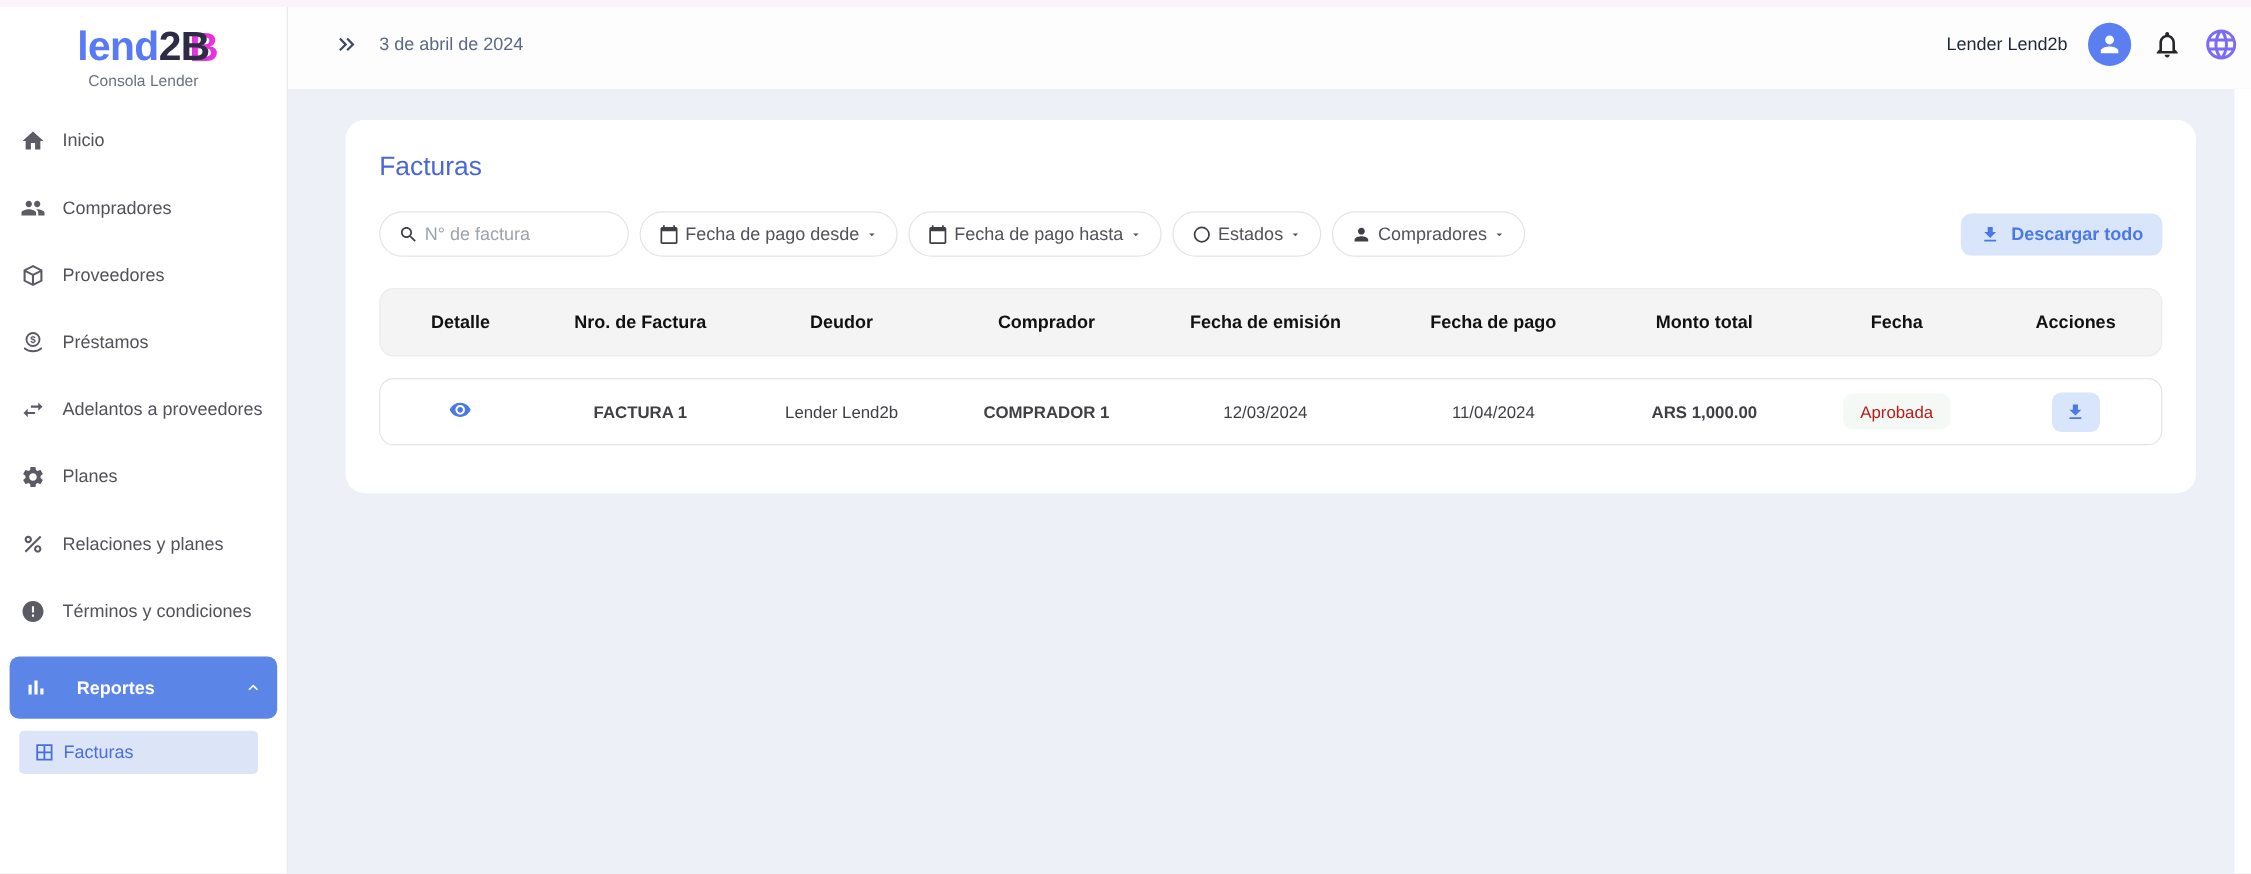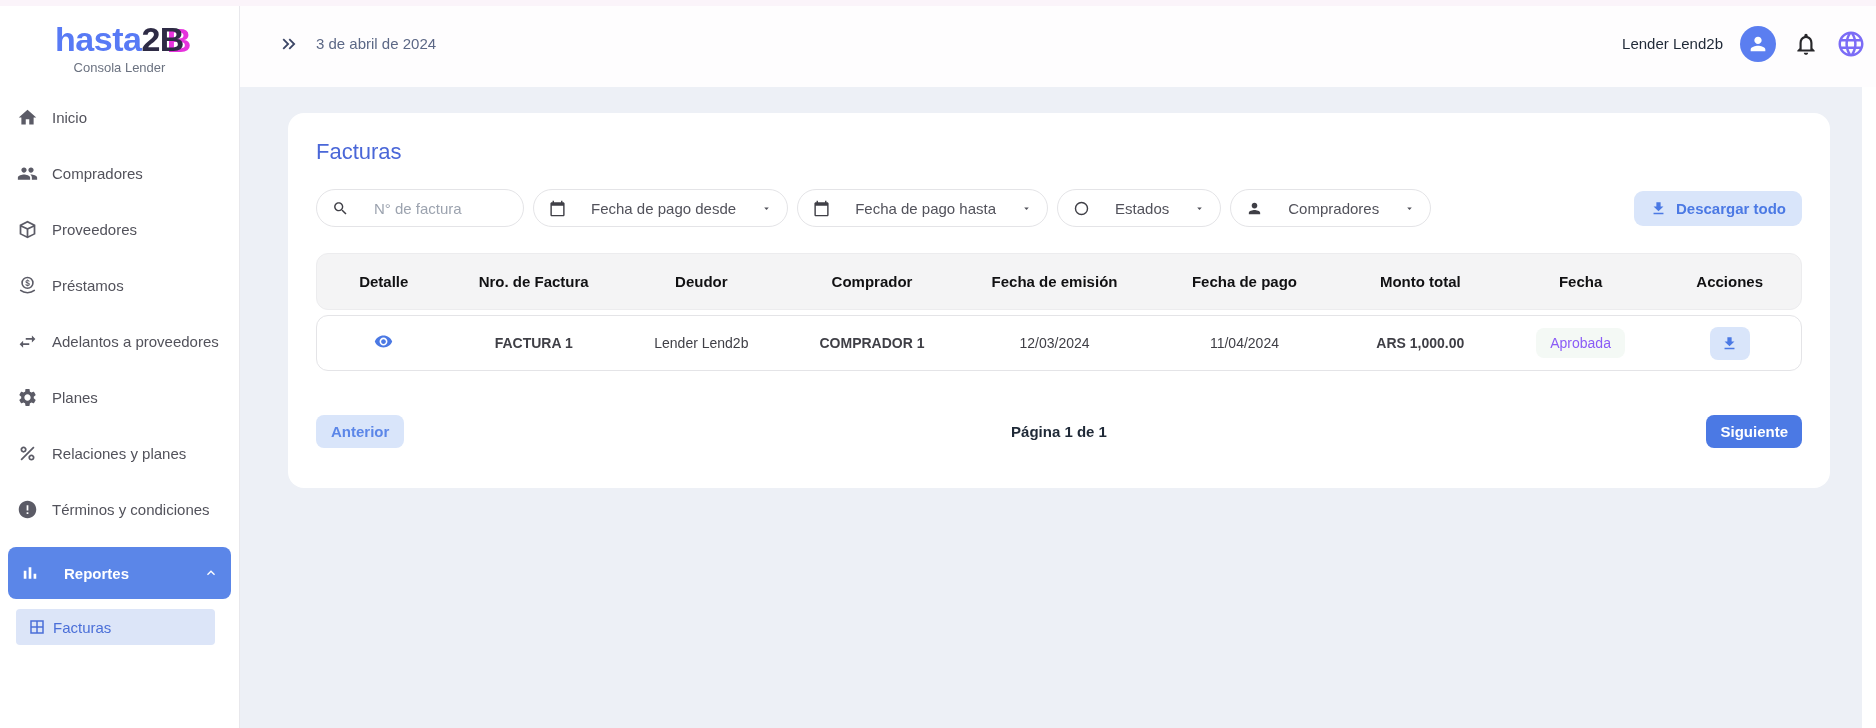--- a/index.html
+++ b/index.html
@@ -23,82 +23,82 @@
   .nav-reportes svg { width:20px; height:20px; color:#fff; }
   .nav-reportes .chev { margin-left:auto; width:16px; height:16px; }
   .nav-sub { margin:10px 24px 0 16px; height:36px; border-radius:4px; display:flex; align-items:center; gap:7px; padding:0 12px; font-size:15px; cursor:pointer; }
   .nav-sub.active { background:#dce5f8; color:#4b6fd8; font-weight:500; }
   .nav-sub.active svg { color:#4b6fd8; }
   .nav-sub.plain { color:#52525b; margin-top:6px; }
   .nav-sub svg { width:18px; height:18px; color:#52525b; flex:none; }
 
   
   .right { flex:1; display:flex; flex-direction:column; min-width:0; }
-  .topbar { height:87px; background:#fefdfe; display:flex; align-items:center; padding:0 10px 0 38px; flex:none; }
+  .topbar { height:74px; background:#fefdfe; display:flex; align-items:center; padding:0 10px 0 38px; flex:none; }
   .topbar-left { display:flex; align-items:center; gap:16px; }
   .dbl-chev { width:22px; height:22px; color:#3c4666; cursor:pointer; }
   .topbar-date { font-size:15px; color:#5c6886; }
   .topbar-right { margin-left:auto; display:flex; align-items:center; gap:17px; }
   .user-name { font-size:15px; color:#1f2937; }
   .avatar { width:36px; height:36px; border-radius:50%; background:#5b7ef0; display:flex; align-items:center; justify-content:center; cursor:pointer; }
   .avatar svg { width:22px; height:22px; color:#fff; }
   .bell { width:26px; height:26px; color:#27272a; cursor:pointer; }
   .globe { width:30px; height:30px; color:#7b6cf6; cursor:pointer; }
 
   .content { flex:1; position:relative; padding:26px 46px 0 48px; }
   .scroll-strip { position:absolute; right:0; top:0; bottom:0; width:14px; background:#ffffff; }
 
   
   .card { background:#ffffff; border-radius:16px; padding:26px 28px 40px 28px; width:1542px; }
   .card-title { font-size:22px; font-weight:500; color:#4a67d8; }
   .filter-row { display:flex; align-items:center; margin-top:24px; }
   .filters { display:flex; align-items:center; gap:9px; }
-  .pill { height:38px; border:1px solid #e4e4e7; border-radius:19px; background:#fff; display:flex; align-items:center; gap:25px; padding:0 15px; font-size:15px; color:#52525b; cursor:pointer; }
+  .pill { height:38px; border:1px solid #e4e4e7; border-radius:19px; background:#fff; display:flex; align-items:center; gap:5px; padding:0 15px; font-size:15px; color:#52525b; cursor:pointer; }
   .pill svg { width:17px; height:17px; color:#3f3f46; flex:none; }
   .pill .caret { width:11px; height:11px; color:#52525b; }
   .pill-search { width:208px; cursor:text; }
   .pill-search input { border:none; outline:none; width:100%; font-size:15px; color:#3f3f46; font-family:inherit; background:transparent; }
   .pill-search input::placeholder { color:#9ca3af; }
   .btn-light { margin-left:auto; background:#d9e5fa; color:#4b79e4; border:none; border-radius:9px; font-size:15px; font-weight:bold; display:flex; align-items:center; gap:9px; padding:9px 16px; cursor:pointer; font-family:inherit; }
   .btn-light svg { width:17px; height:17px; }
 
   
   .tbl { margin-top:26px; }
   .tbl-grid { display:grid; grid-template-columns:9% 11.2% 11.4% 11.6% 13% 12.6% 11.1% 10.5% 9.6%; align-items:center; }
   .tbl-head { background:#f4f4f5; border:1px solid #ececee; border-radius:12px; height:57px; }
   .tbl-head > div { text-align:center; font-size:15px; font-weight:bold; color:#111113; }
-  .tbl-row { background:#fff; border:1px solid #e4e4e7; border-radius:12px; height:56px; margin-top:5px; }
+  .tbl-row { background:#fff; border:1px solid #e4e4e7; border-radius:12px; height:56px; margin-top:18px; }
   .tbl-row > div { text-align:center; font-size:14px; color:#3f3f46; }
   .cell-strong { font-weight:600; color:#3f3f46; }
   .cell-muted { color:#71717a; }
   .cell-amount { font-weight:bold; color:#27272a; }
   .eye-btn { background:none; border:none; cursor:pointer; color:#4b79e4; }
   .eye-btn svg { width:19px; height:19px; }
-  .badge { display:inline-block; background:#f4f9f5; color:#8b5cf6; font-size:14px; padding:7px 14px; border-radius:8px; }
+  .badge { display:inline-block; background:#f4f9f5; color:#b91c1c; font-size:14px; padding:7px 14px; border-radius:8px; }
   .dl-btn { background:#d9e5fa; border:none; border-radius:8px; width:40px; height:33px; display:inline-flex; align-items:center; justify-content:center; color:#4b79e4; cursor:pointer; }
   .dl-btn svg { width:17px; height:17px; }
 
   
   .pagination { display:flex; align-items:center; margin-top:44px; }
   .btn-prev { background:#d9e5fa; color:#5b86e8; border:none; border-radius:8px; font-size:15px; font-weight:600; padding:8px 15px; cursor:pointer; font-family:inherit; }
   .page-info { position:absolute; left:50%; transform:translateX(-50%); font-size:15px; font-weight:600; color:#1f2937; }
   .pag-wrap { position:relative; }
   .btn-next { margin-left:auto; background:#4b79e4; color:#fff; border:none; border-radius:8px; font-size:15px; font-weight:600; padding:8px 14px; cursor:pointer; font-family:inherit; }
 </style>
 </head>
 <body>
 
 <div class="top-strip"></div>
 
 <div class="app">
 
   <aside class="sidebar">
     <div class="logo-wrap">
       <div class="logo">
-        <span class="logo-lead">hasta</span><span class="logo-tail">2B</span><span class="logo-shadow">B</span>
+        <span class="logo-lead">lend</span><span class="logo-tail">2B</span><span class="logo-shadow">B</span>
       </div>
       <div class="logo-sub">Consola Lender</div>
     </div>
 
     <nav class="nav">
       <div class="nav-item">
         <svg viewBox="0 0 24 24" fill="currentColor">
             <path d="M10 20v-6h4v6h5v-8h3L12 3 2 12h3v8z"></path>
           </svg>
         <span>Inicio</span>
@@ -279,23 +279,18 @@
             <div>
               <button class="dl-btn">
                 <svg viewBox="0 0 24 24" fill="currentColor">
                     <path d="M5 20h14v-2H5v2zM19 9h-4V3H9v6H5l7 7 7-7z"></path>
                   </svg>
               </button>
             </div>
           </div>
         </div>
 
-        <div class="pagination pag-wrap">
-          <button class="btn-prev">Anterior</button>
-          <span class="page-info">Página 1 de 1</span>
-          <button class="btn-next">Siguiente</button>
-        </div>
       </div>
 
       <div class="scroll-strip"></div>
     </main>
   </div>
 </div>
 
 </body></html>

